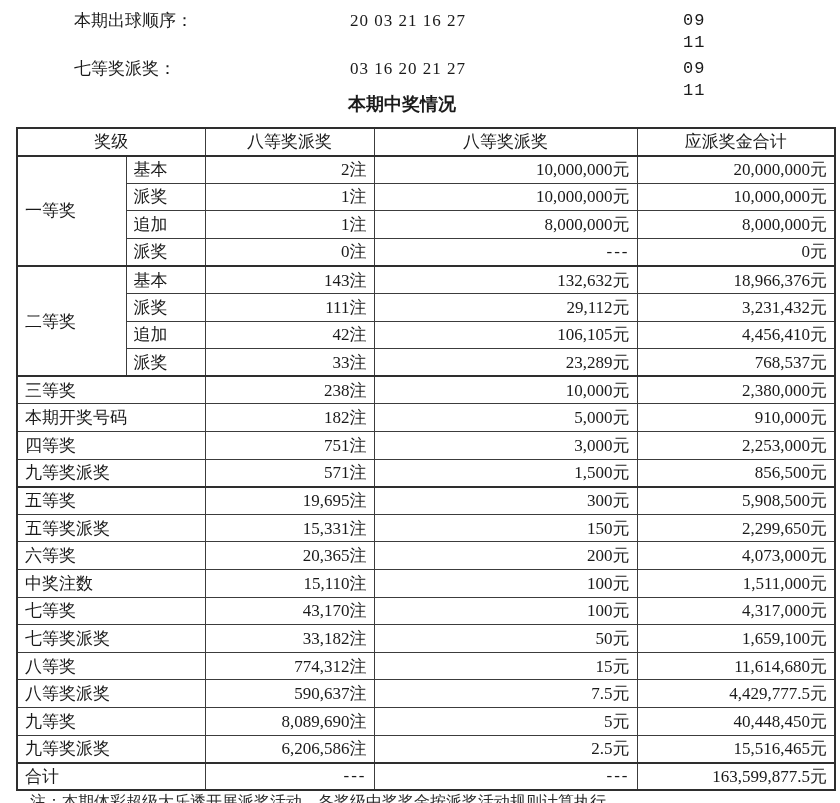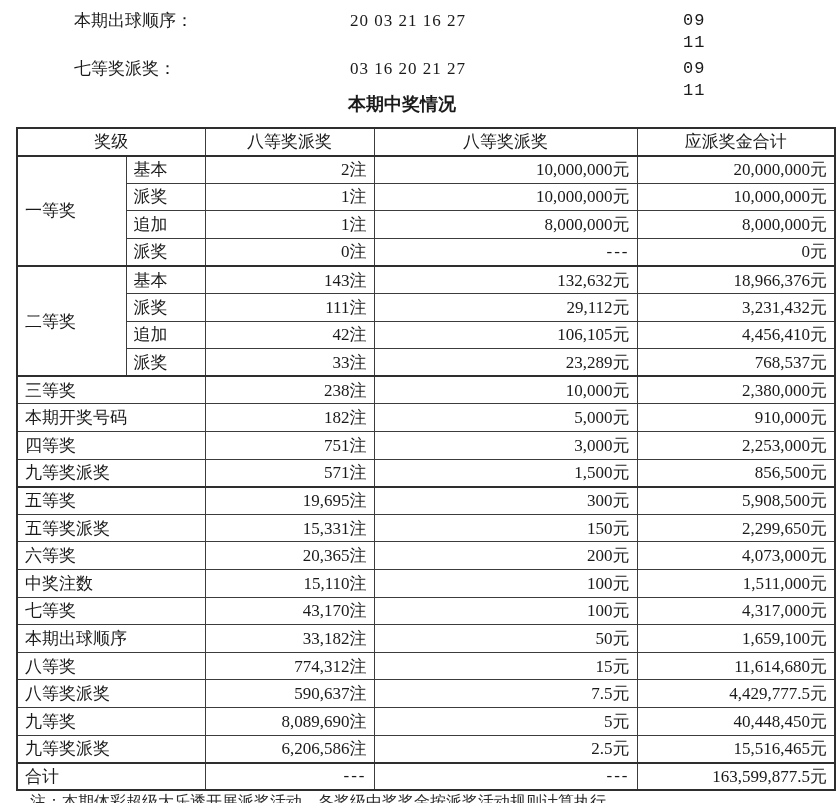--- a/index.html
+++ b/index.html
@@ -184,21 +184,21 @@
         <td class="r">100元</td>
         <td class="r">1,511,000元</td>
       </tr>
       <tr>
         <td class="c" colspan="2">七等奖</td>
         <td class="r">43,170注</td>
         <td class="r">100元</td>
         <td class="r">4,317,000元</td>
       </tr>
       <tr>
-        <td class="c" colspan="2">本期出球顺序</td>
+        <td class="c" colspan="2">七等奖派奖</td>
         <td class="r">33,182注</td>
         <td class="r">50元</td>
         <td class="r">1,659,100元</td>
       </tr>
       <tr>
         <td class="c" colspan="2">八等奖</td>
         <td class="r">774,312注</td>
         <td class="r">15元</td>
         <td class="r">11,614,680元</td>
       </tr>

